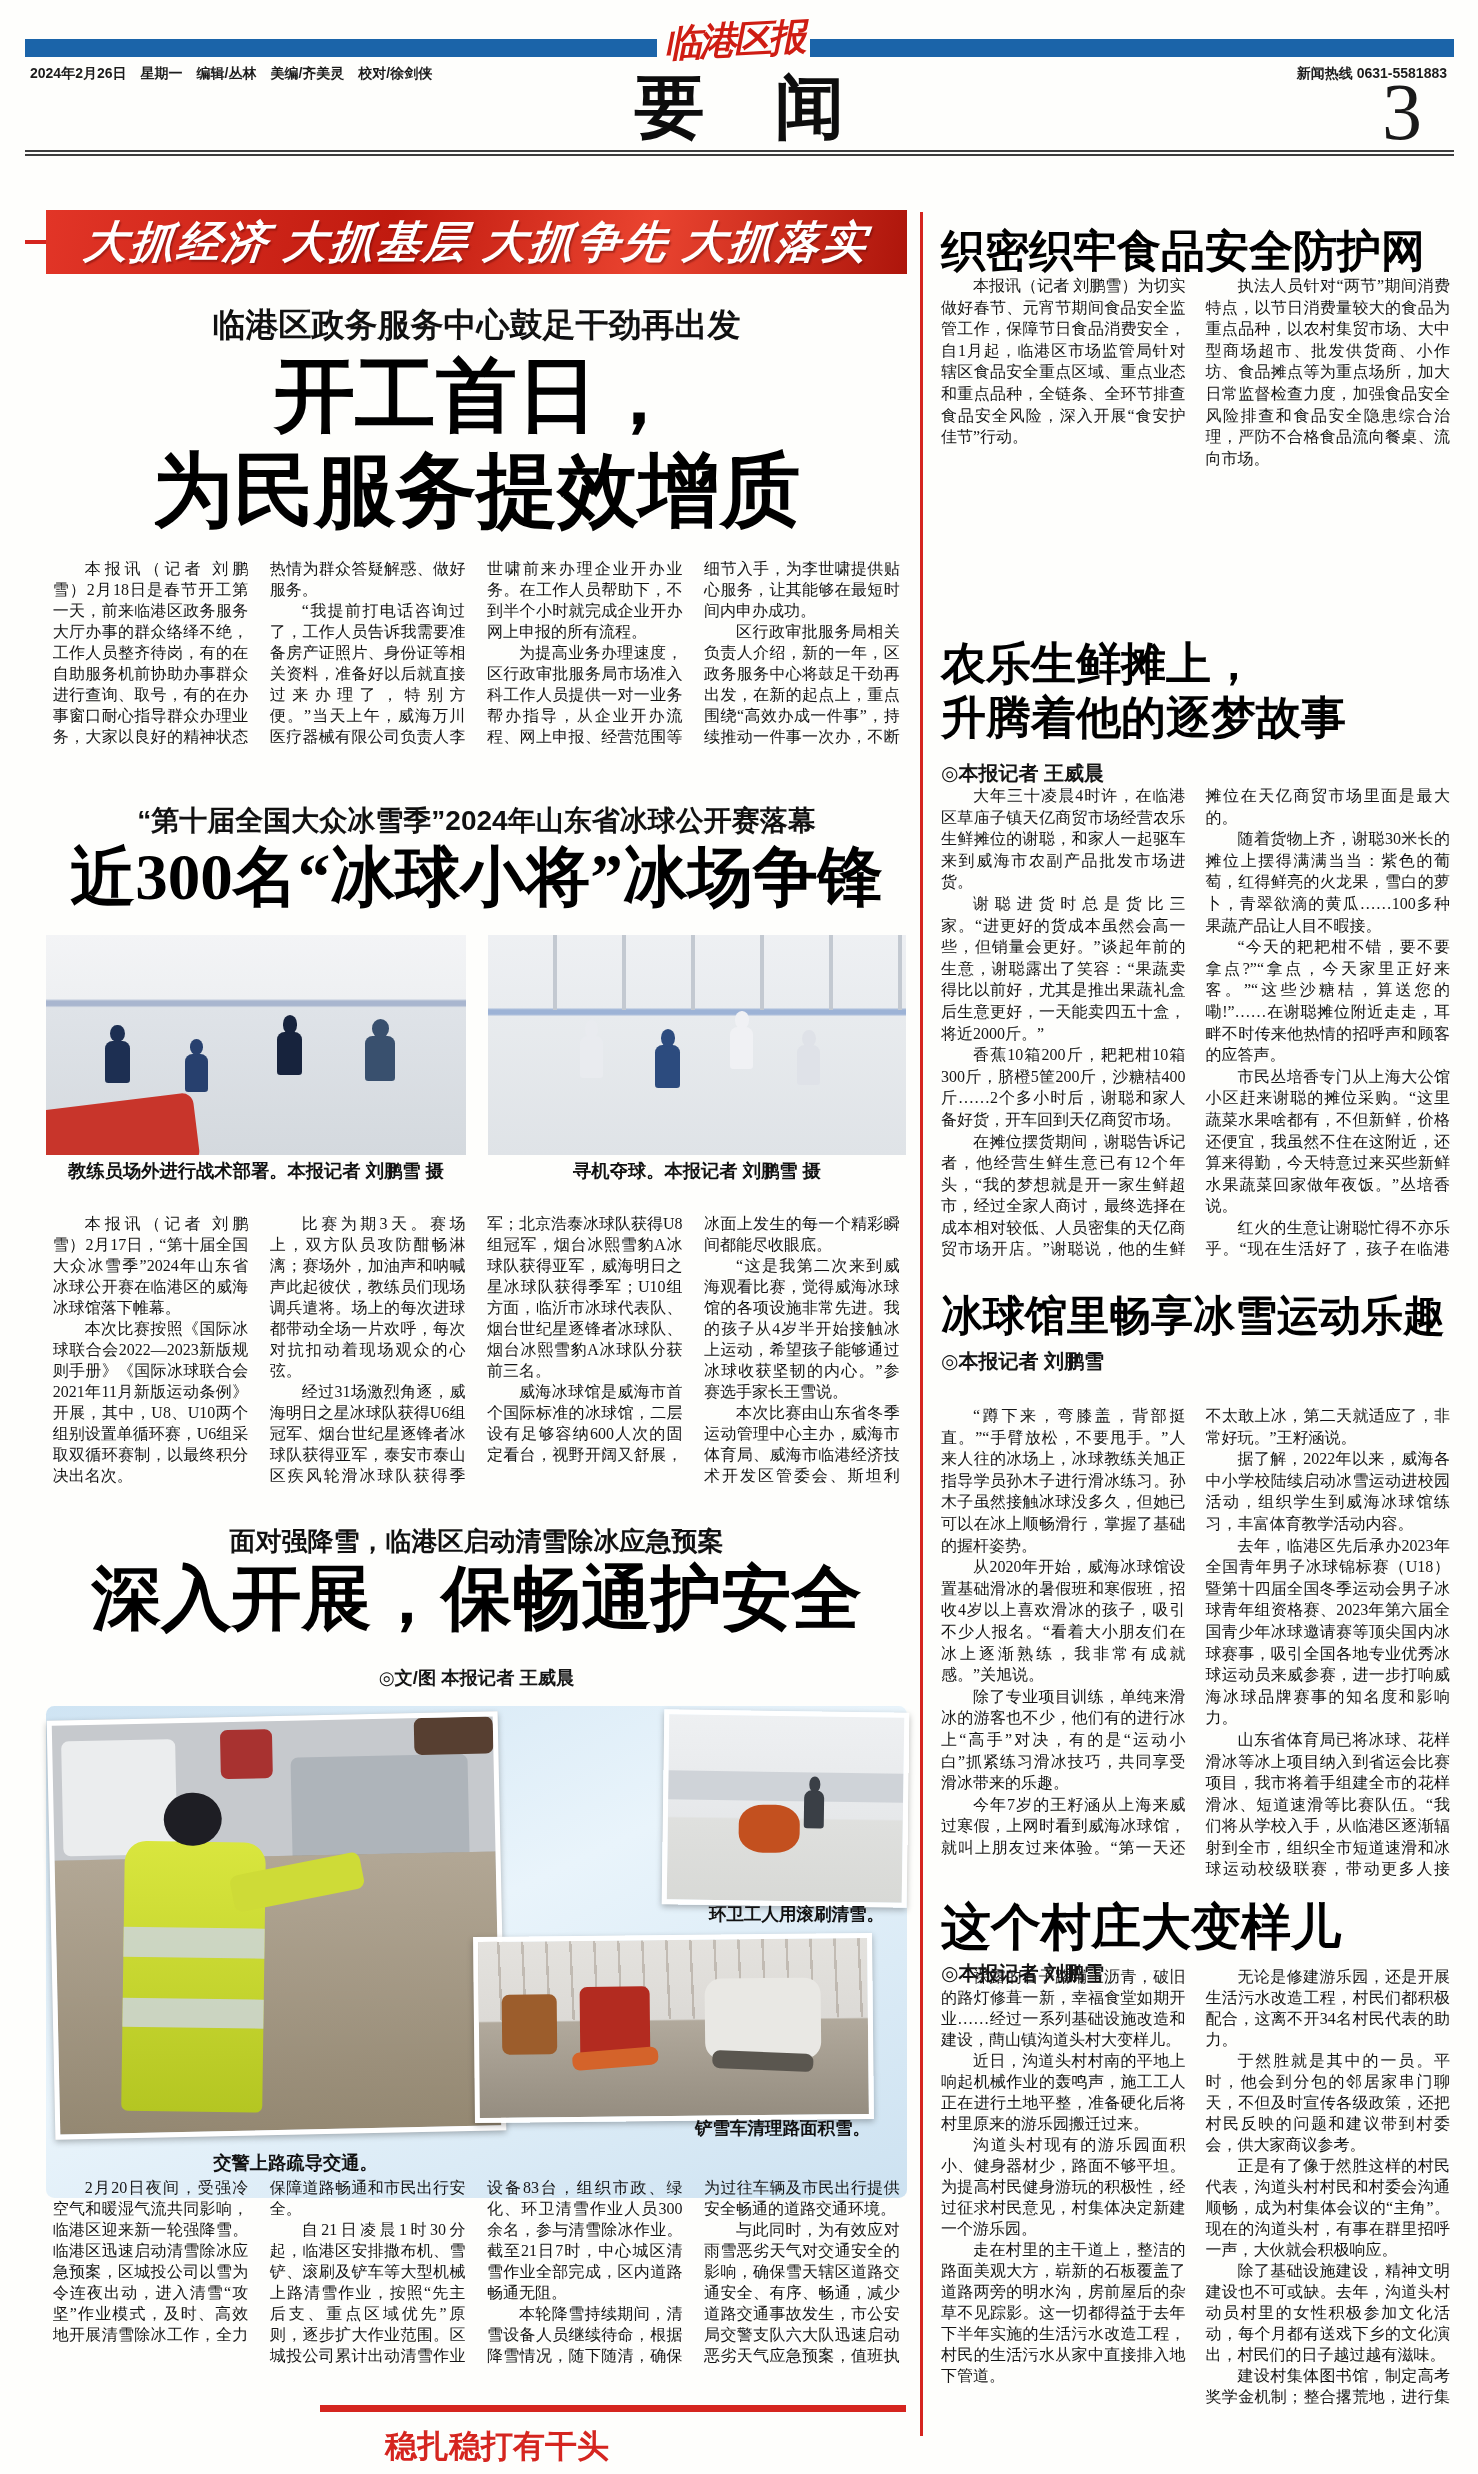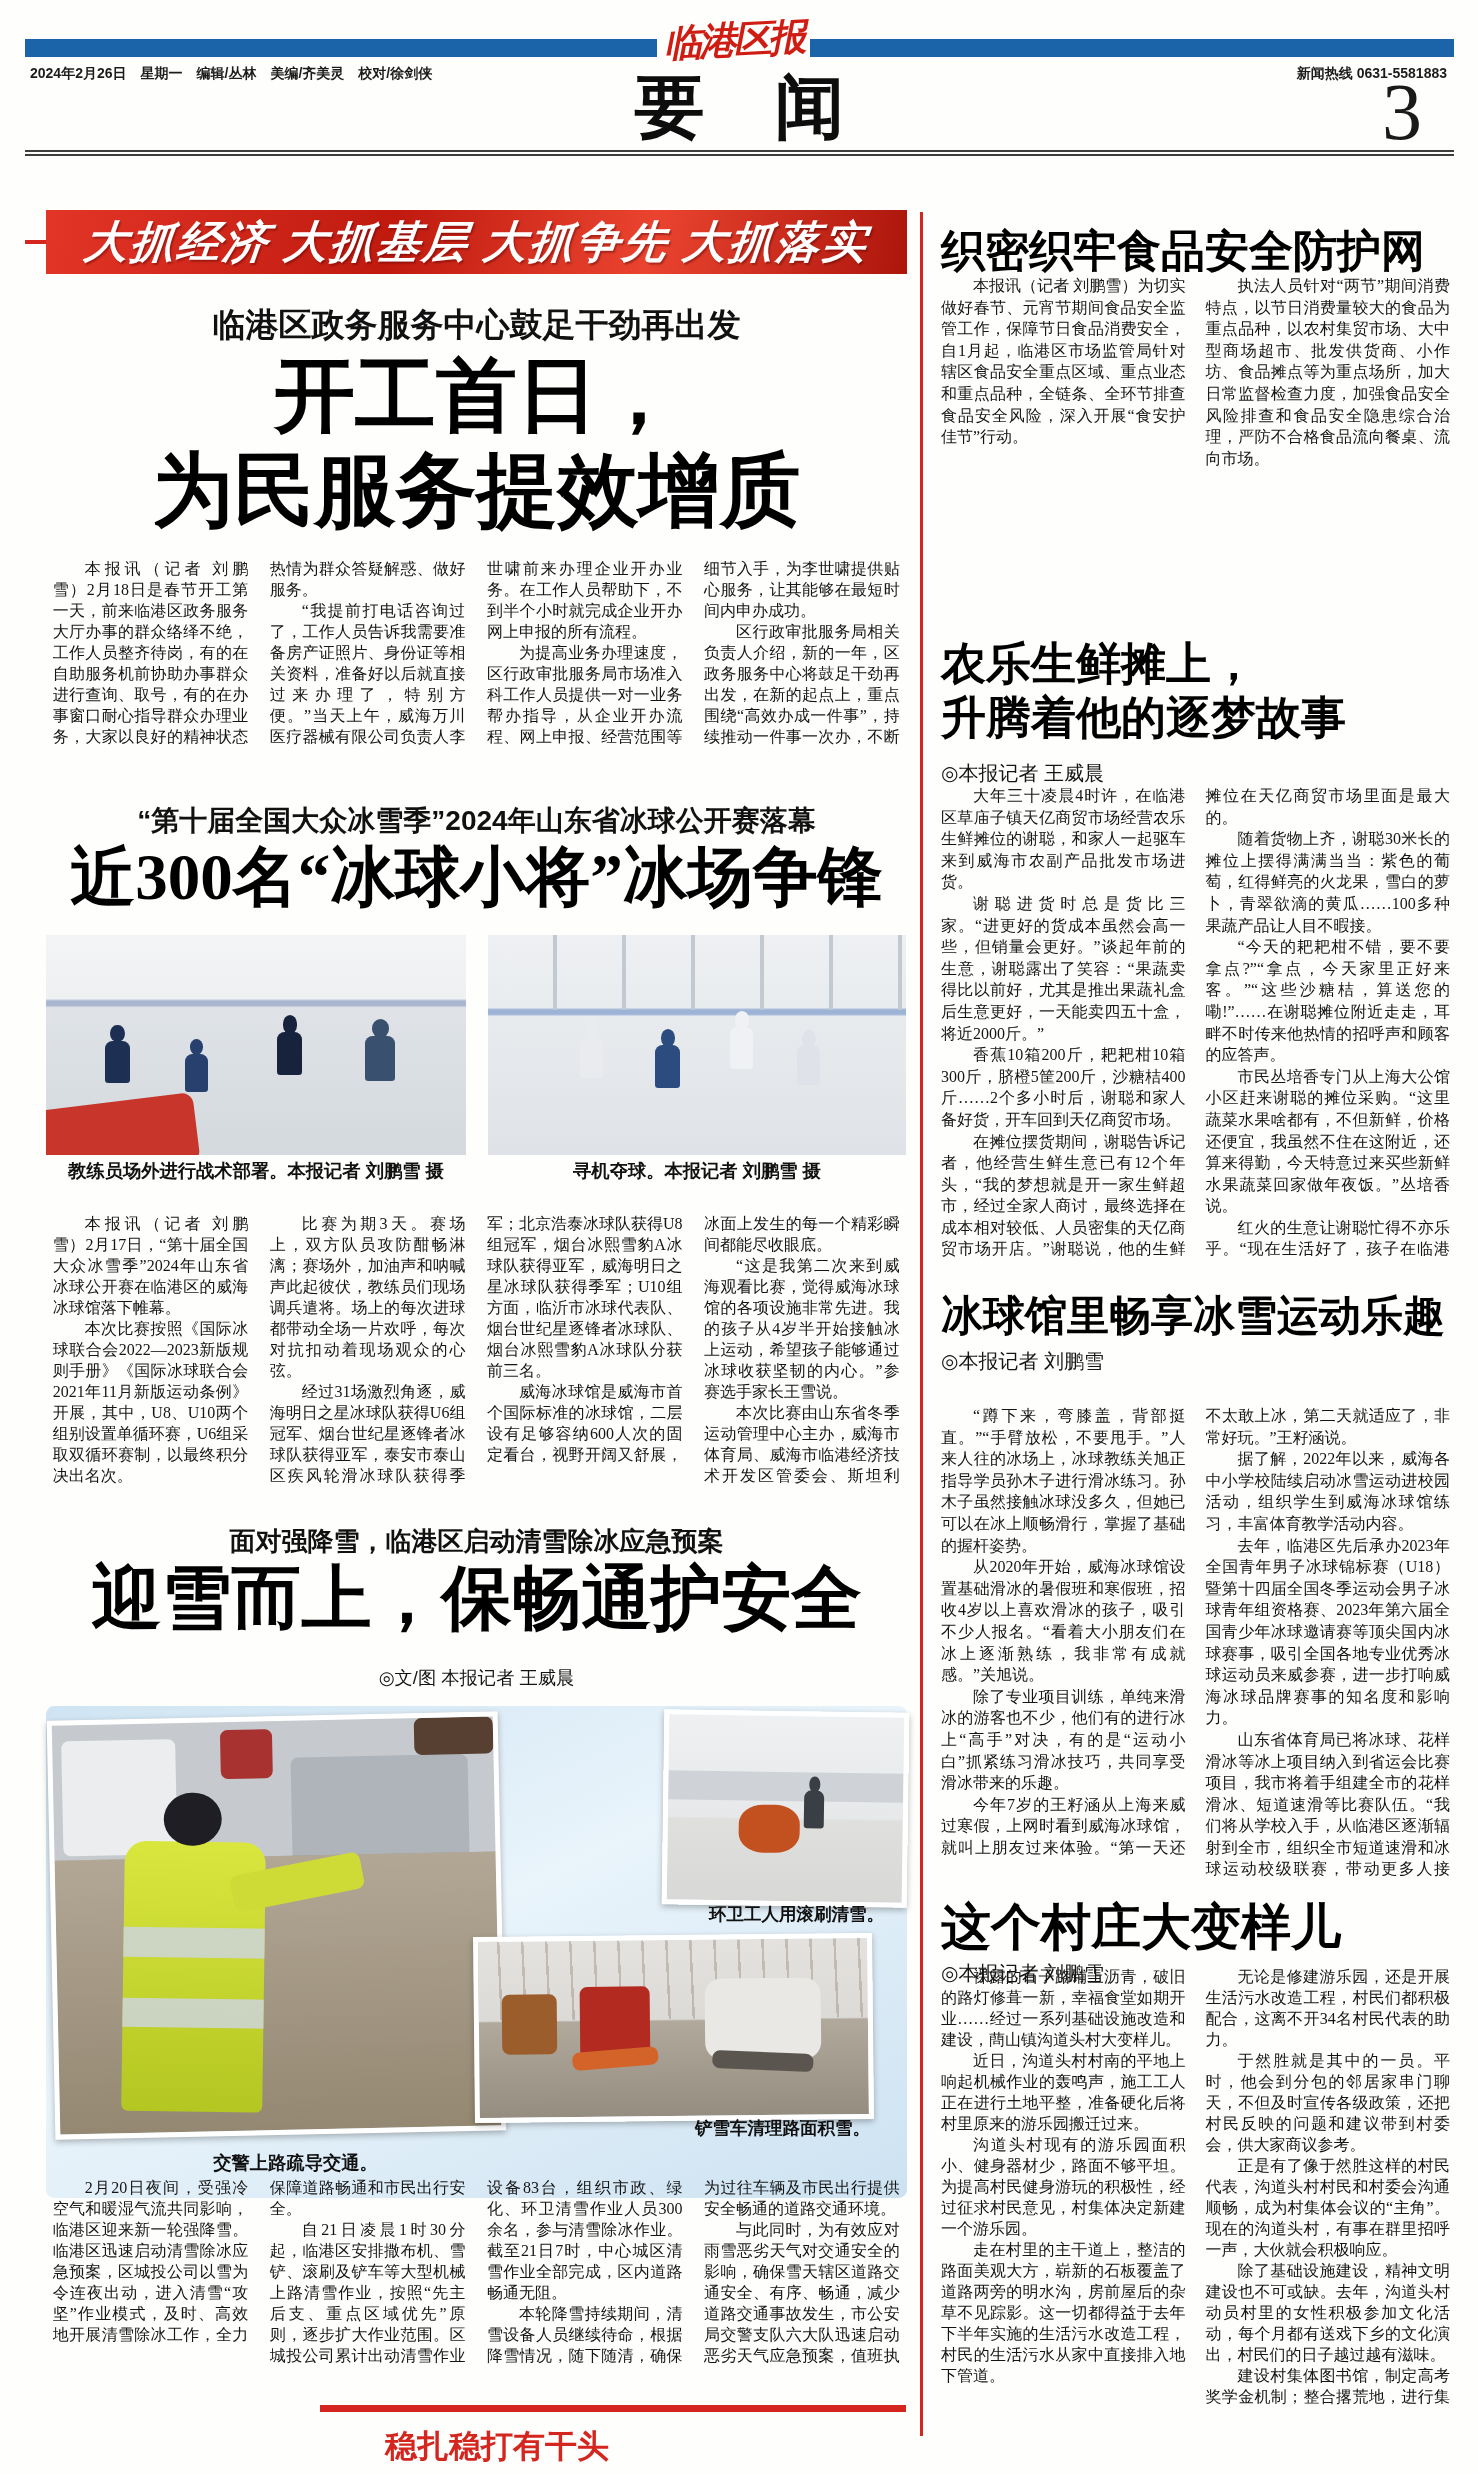--- a/index.html
+++ b/index.html
@@ -27,21 +27,21 @@
   .right-region{position:absolute;left:941px;top:210px;width:509px;height:2264px;}
 
   
   .para{margin:0;text-indent:2em;text-align:justify;}
   .body4{position:absolute;left:6.7px;width:847px;column-count:4;column-gap:21.6px;
          font-size:16px;line-height:21px;overflow:hidden;column-fill:balance;}
   .body2{position:absolute;left:0;width:509px;column-count:2;column-gap:20px;
          font-size:16px;line-height:21.6px;overflow:hidden;column-fill:balance;}
   .kicker{position:absolute;left:0;width:100%;text-align:center;font-weight:bold;color:#111;}
   .headline{position:absolute;left:0;width:100%;text-align:center;font-weight:bold;color:#000;}
-  .byline{position:absolute;left:0;width:100%;text-align:center;font-weight:normal;}
+  .byline{position:absolute;left:0;width:100%;text-align:center;font-weight:bold;}
   .caption{position:absolute;font-weight:bold;font-size:18.3px;color:#111;}
 
   
   .banner{position:absolute;left:0;top:0;width:861px;height:64px;
           background:linear-gradient(100deg,#e23527 0%,#c01a0f 40%,#ea4430 70%,#ad150b 100%);
           display:flex;align-items:center;justify-content:center;}
   .banner-text{color:#fff;font-size:44px;font-weight:bold;font-style:italic;
                letter-spacing:2.5px;transform:skewX(-6deg);text-shadow:1.7px 1.7px 1.7px rgba(80,0,0,.4);}
 
   
@@ -132,21 +132,21 @@
         <p class="para">本报讯（记者 刘鹏雪）2月17日，“第十届全国大众冰雪季”2024年山东省冰球公开赛在临港区的威海冰球馆落下帷幕。</p>
         <p class="para">本次比赛按照《国际冰球联合会2022—2023新版规则手册》《国际冰球联合会2021年11月新版运动条例》开展，其中，U8、U10两个组别设置单循环赛，U6组采取双循环赛制，以最终积分决出名次。</p>
         <p class="para">比赛为期3天。赛场上，双方队员攻防酣畅淋漓；赛场外，加油声和呐喊声此起彼伏，教练员们现场调兵遣将。场上的每次进球都带动全场一片欢呼，每次对抗扣动着现场观众的心弦。</p>
         <p class="para">经过31场激烈角逐，威海明日之星冰球队获得U6组冠军、烟台世纪星逐锋者冰球队获得亚军，泰安市泰山区疾风轮滑冰球队获得季军；北京浩泰冰球队获得U8组冠军，烟台冰熙雪豹A冰球队获得亚军，威海明日之星冰球队获得季军；U10组方面，临沂市冰球代表队、烟台世纪星逐锋者冰球队、烟台冰熙雪豹A冰球队分获前三名。</p>
         <p class="para">威海冰球馆是威海市首个国际标准的冰球馆，二层设有足够容纳600人次的固定看台，视野开阔又舒展，冰面上发生的每一个精彩瞬间都能尽收眼底。</p>
         <p class="para">“这是我第二次来到威海观看比赛，觉得威海冰球馆的各项设施非常先进。我的孩子从4岁半开始接触冰上运动，希望孩子能够通过冰球收获坚韧的内心。”参赛选手家长王雪说。</p>
         <p class="para">本次比赛由山东省冬季运动管理中心主办，威海市体育局、威海市临港经济技术开发区管委会、斯坦利（天津）体育文化发展有限公司威海分公司承办，吸引北京、威海、烟台、泰安、临沂等城市的14支队伍、近300名运动员参赛。</p>
       </div>
 
     <div class="kicker sans" style="top:1314px;font-size:26px;">面对强降雪，临港区启动清雪除冰应急预案</div>
-    <div class="headline" style="top:1347px;font-size:70px;line-height:83px;">迎雪而上，保畅通护安全</div>
+    <div class="headline" style="top:1347px;font-size:70px;line-height:83px;">深入开展，保畅通护安全</div>
     <div class="byline sans" style="top:1455px;font-size:18.3px;">◎文/图 本报记者 王威晨</div>
 
     <div class="collage" style="left:0;top:1496px;width:861px;height:492px;">
       <div class="photo photo-frame" style="left:5px;top:10px;width:441px;height:409px;transform:rotate(-1.2deg);background:#c6c9cd;">
         <div class="car" style="left:2%;top:4%;width:26%;height:28%;background:#ebedee;"></div>
         <div class="car" style="left:38%;top:2%;width:12%;height:12%;background:#a83230;"></div>
         <div class="car" style="left:54%;top:9%;width:40%;height:30%;background:#aeb4ba;"></div>
         <div class="car" style="left:82%;top:0;width:18%;height:9%;background:#573f31;"></div>
         <div class="p-road"></div>
         <div class="cop-body">

